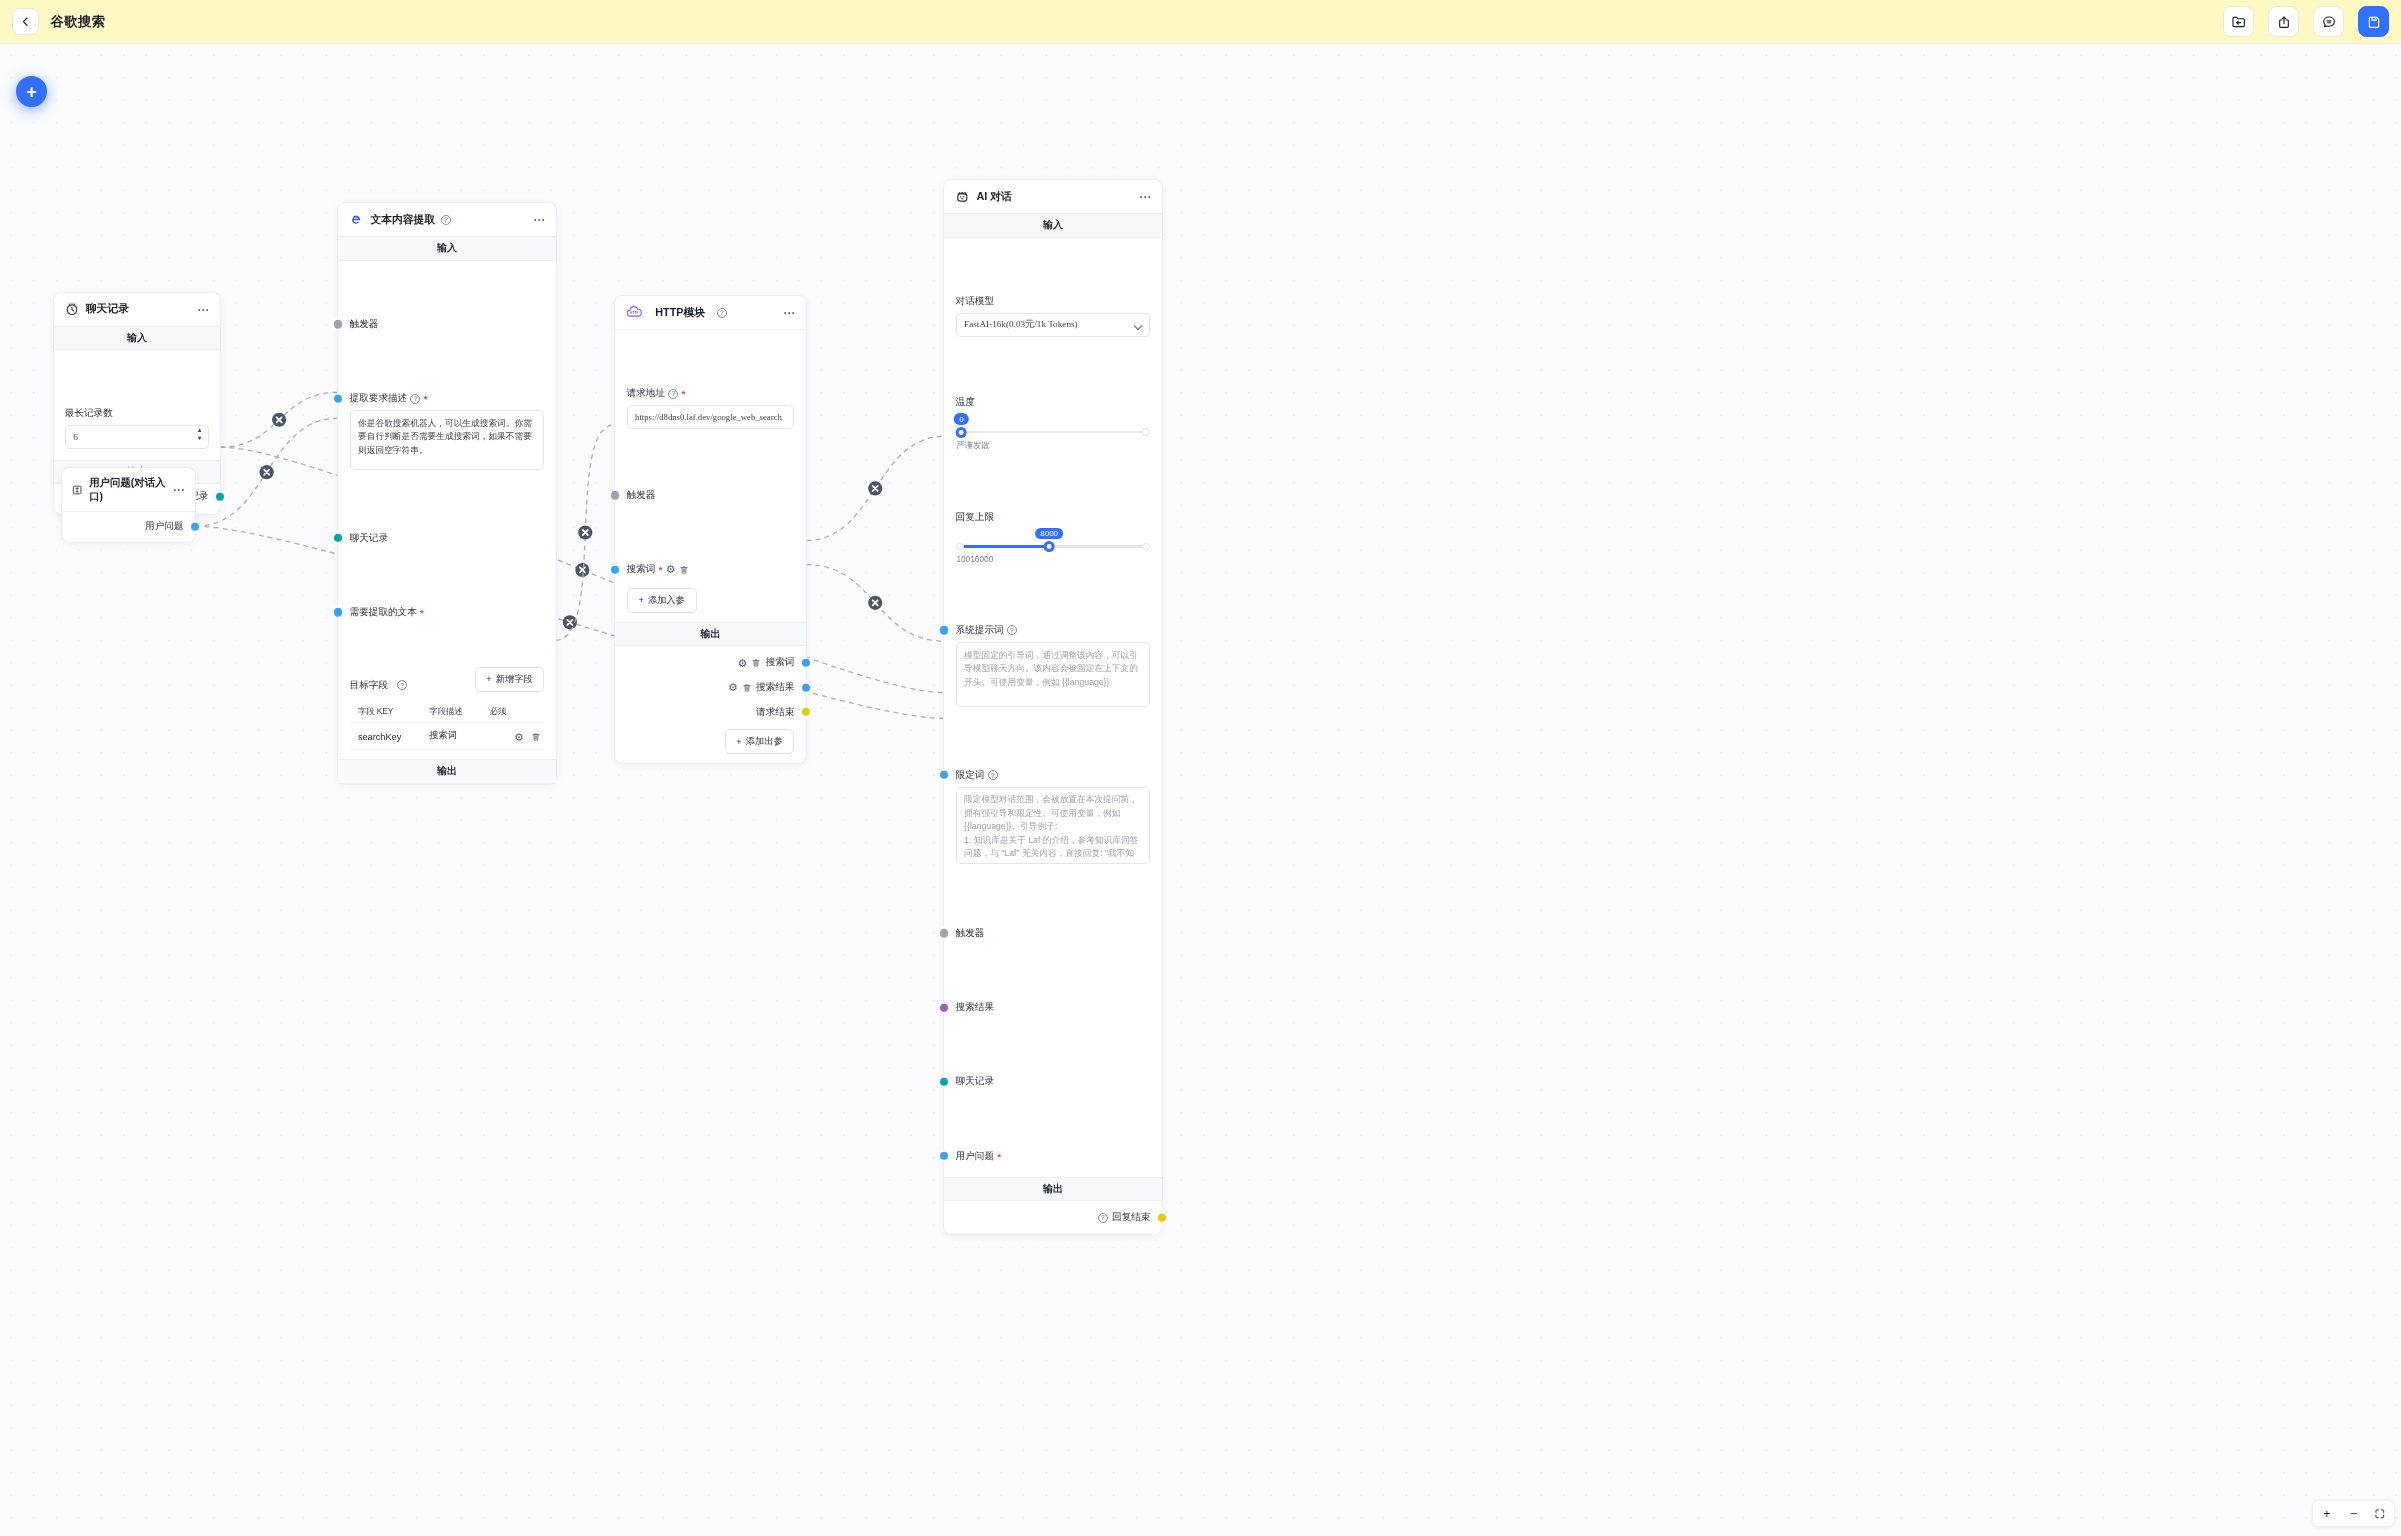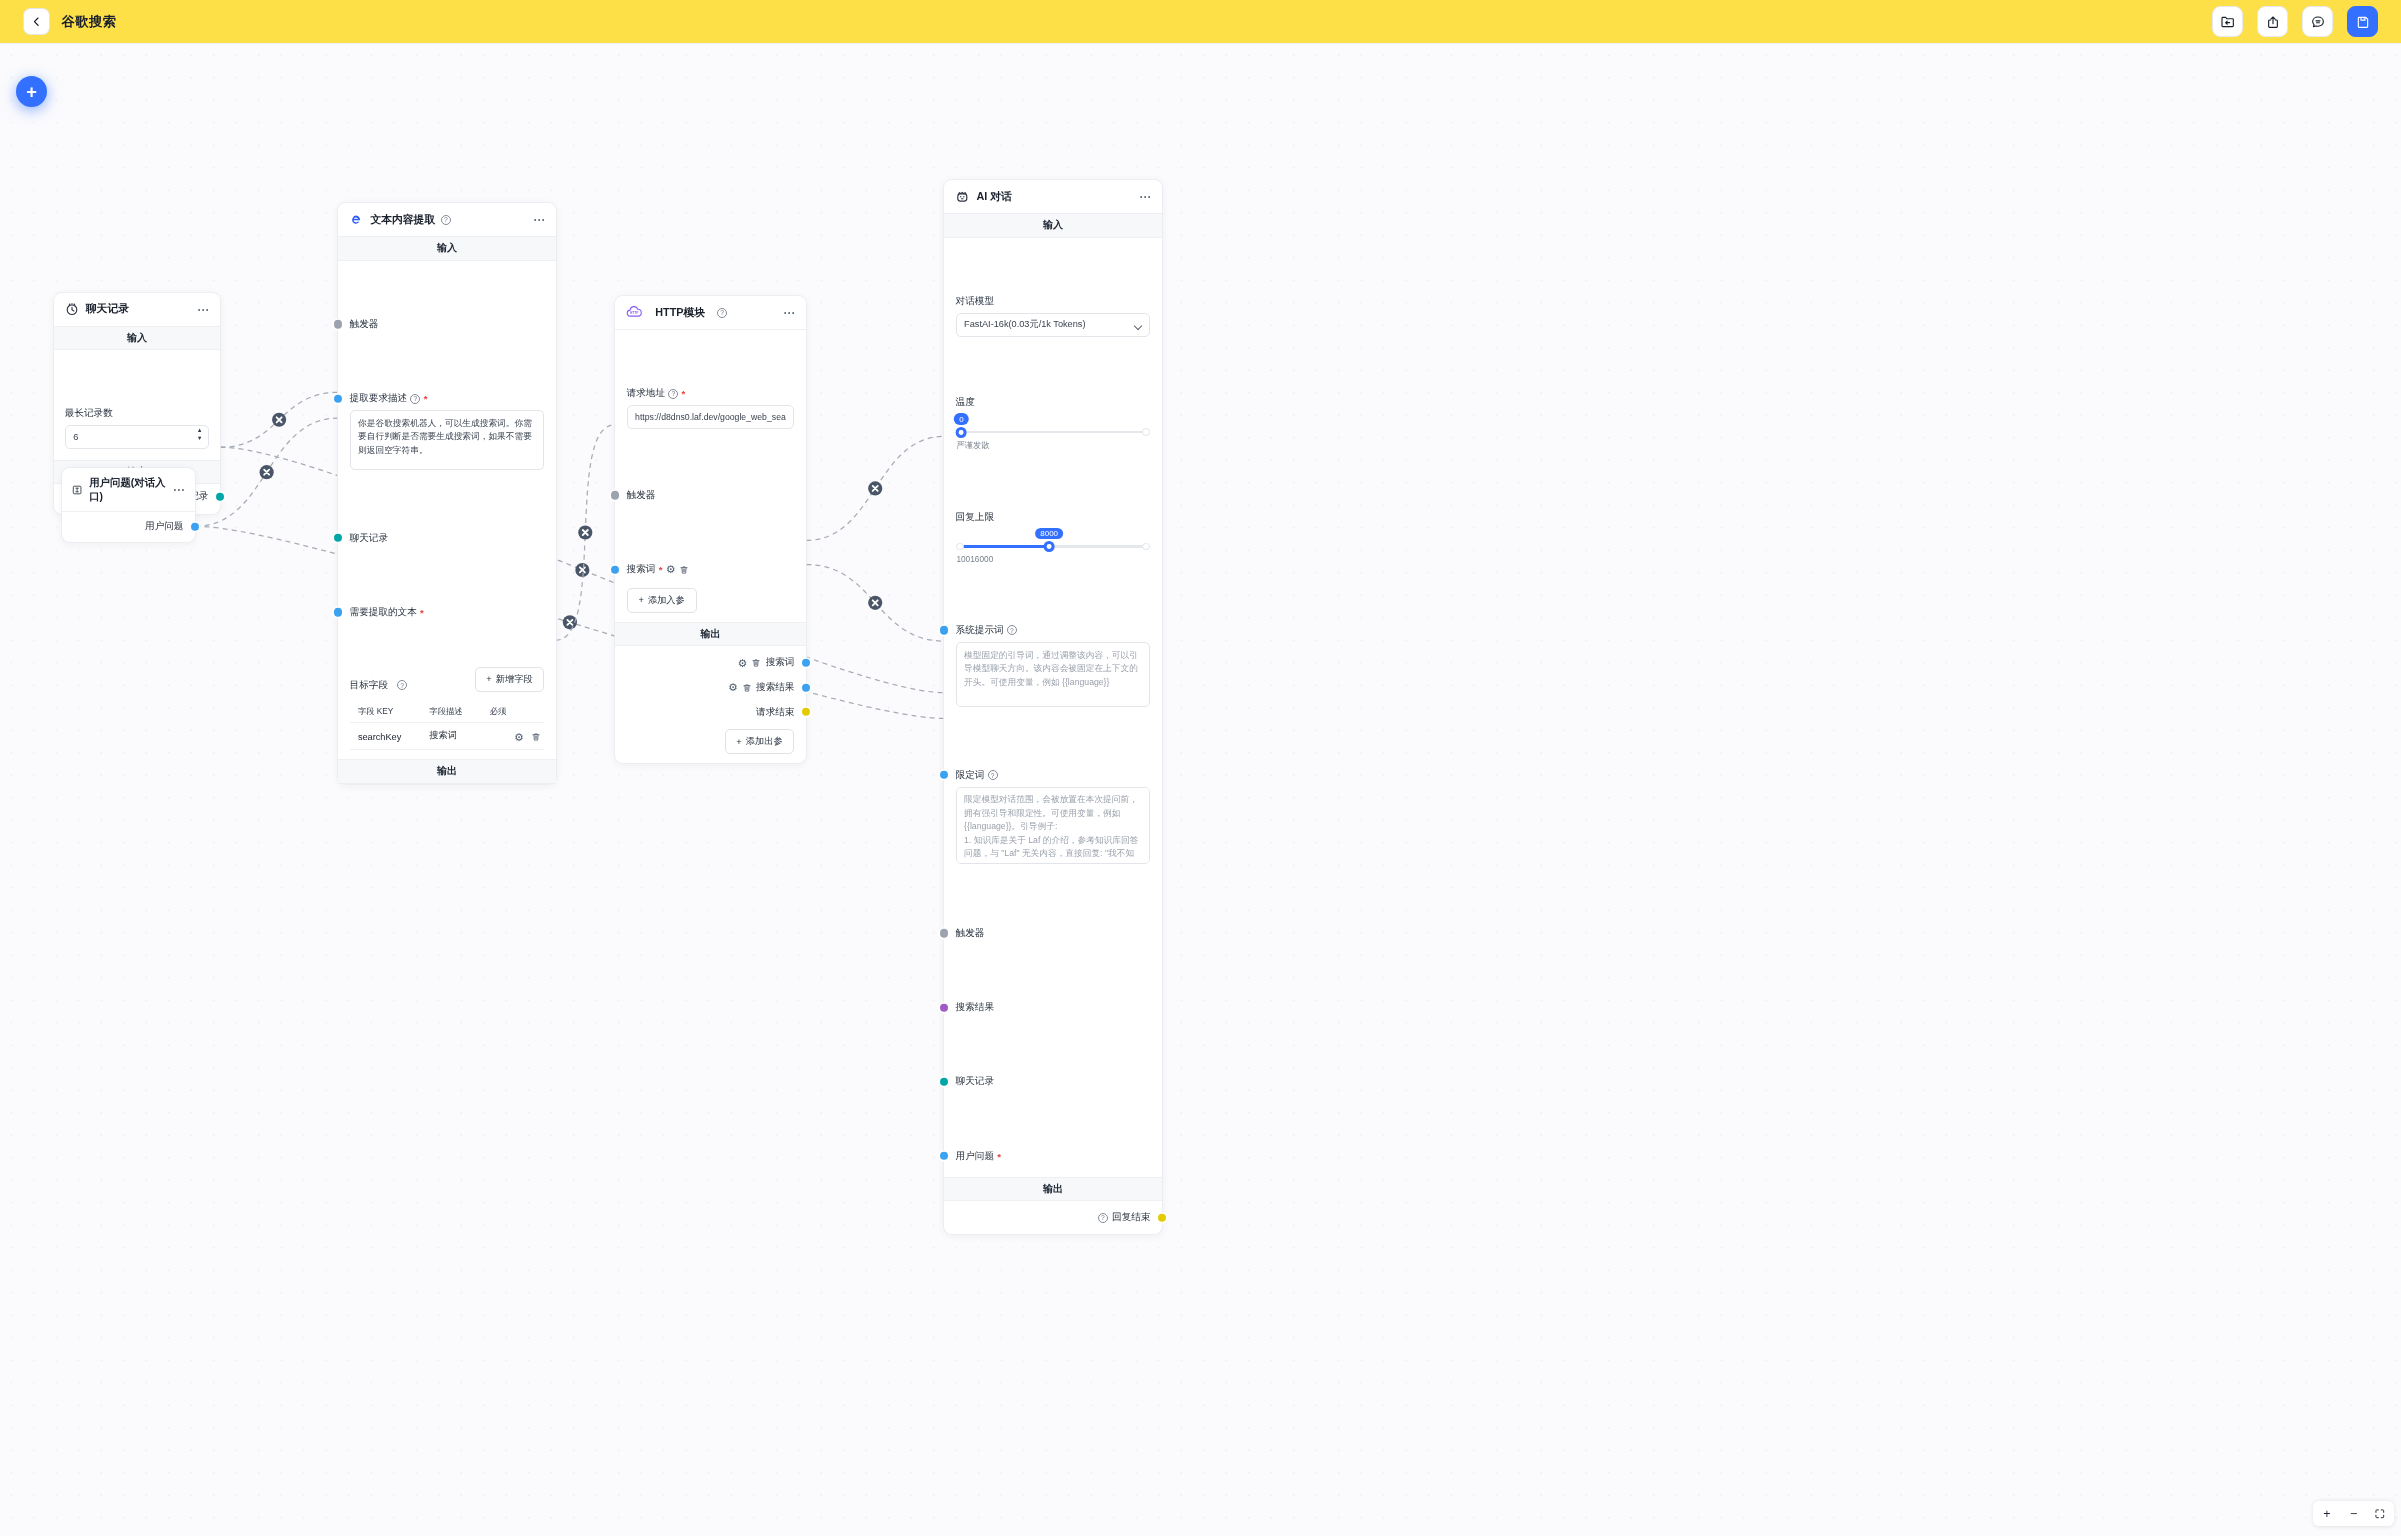--- a/index.html
+++ b/index.html
@@ -1,19 +1,19 @@
 <!DOCTYPE html>
 <html style="font-size:13.3px"><head>
 <meta charset="utf-8">
 <style>
   * { margin:0; padding:0; box-sizing:border-box; }
   html,body { width:1201px; height:768px; overflow:hidden; font-family:"Liberation Sans","DejaVu Sans",sans-serif; background:#fff; color:#1a202c; }
 
   
-  .topbar { position:absolute; top:0; left:0; right:0; height:44px; background:#fde047; border-bottom:0.8px solid #eef0f2; display:flex; align-items:center; padding:0 23px; z-index:10; }
+  .topbar { position:absolute; top:0; left:0; right:0; height:44px; background:#fef9c3; border-bottom:0.8px solid #eef0f2; display:flex; align-items:center; padding:0 12px; z-index:10; }
   .back-btn { width:27px; height:27px; border:0.8px solid #e2e6eb; border-radius:7.5px; background:#fff; display:flex; align-items:center; justify-content:center; cursor:pointer; }
   .topbar-title { font-size:13.3px; font-weight:700; margin-left:11.6px; letter-spacing:0.4px; }
   .topbar-right { margin-left:auto; display:flex; gap:14px; align-items:center; }
   .tool-btn { width:31px; height:31px; border:0.8px solid #e6e8ec; border-radius:8.3px; background:#fff; display:flex; align-items:center; justify-content:center; cursor:pointer; }
   .tool-btn.primary { background:#3370ff; border-color:#3370ff; }
 
   
   .canvas { position:absolute; top:44px; left:0; right:0; bottom:0; background:#fbfbfd;
     background-image:radial-gradient(circle,#e1e3e9 0.8px,transparent 1px); background-size:22.5px 22.5px; }
   #edges { position:absolute; inset:0; width:100%; height:100%; z-index:1; }
@@ -29,21 +29,21 @@
   .body { padding:9.2px 11.6px; }
   .row { position:relative; }
   .lbl { font-size:9.6px; color:#27303d; display:flex; align-items:center; gap:3.3px;margin-top:48px; }
   .req { color:#e53e3e; font-weight:700; }
   .help { display:inline-flex; width:10px; height:10px; border:0.8px solid #848b95; border-radius:50%; color:#6b7280; font-size:6.7px; align-items:center; justify-content:center; flex:none; }
   .port { position:absolute; width:8.3px; height:8.3px; border-radius:50%; top:50%; transform:translateY(-50%); box-shadow:0 0 0 1.7px #fff; cursor:crosshair; z-index:3; }
   .port.pl { left:-16px; } .port.pr { right:-16px; }
   .c-gray{background:#9ca3af} .c-blue{background:#3ba2f1} .c-teal{background:#02a6a6} .c-yellow{background:#e3cb04} .c-purple{background:#a05bc5}
   .outrow { position:relative; display:flex; align-items:center; justify-content:flex-end; gap:4.2px; padding:5.8px 11.6px; font-size:9.6px; color:#27303d; }
   .outrow .port { right:-4.2px; }
-  .inp, .sel { width:100%; height:24px; border:0.8px solid #e2e5ea; border-radius:5px; background:#fff; font-size:9.2px; color:#3b4350; padding:0 7.5px; font-family:Liberation Sans, sans-serif; outline:none; }
+  .inp, .sel { width:100%; height:24px; border:0.8px solid #e2e5ea; border-radius:5px; background:#fff; font-size:9.2px; color:#3b4350; padding:0 7.5px; font-family:Liberation Serif, serif; outline:none; }
   .ta { width:100%; border:0.8px solid #e2e5ea; border-radius:5px; background:#fff; font-size:8.7px; line-height:1.55; color:#3b4350; padding:5.8px 7.5px; font-family:inherit; resize:none; outline:none; }
   .ta::placeholder { color:#9aa1ac; }
   .btn-ghost { display:inline-flex; align-items:center; gap:4.2px; border:0.8px solid #dfe3e8; border-radius:5px; background:#fff; padding:5px 10.8px; font-size:9.2px; color:#27303d; cursor:pointer; font-family:inherit; }
   .gear { font-size:10.8px; color:#4a5568; line-height:1; cursor:pointer; }
   .ticon { cursor:pointer; display:inline-flex; }
 
   
   #n-chat { left:54px; top:249px; width:166px; }
   #n-chat .body { padding:9.2px 10.8px 10.8px; }
   

